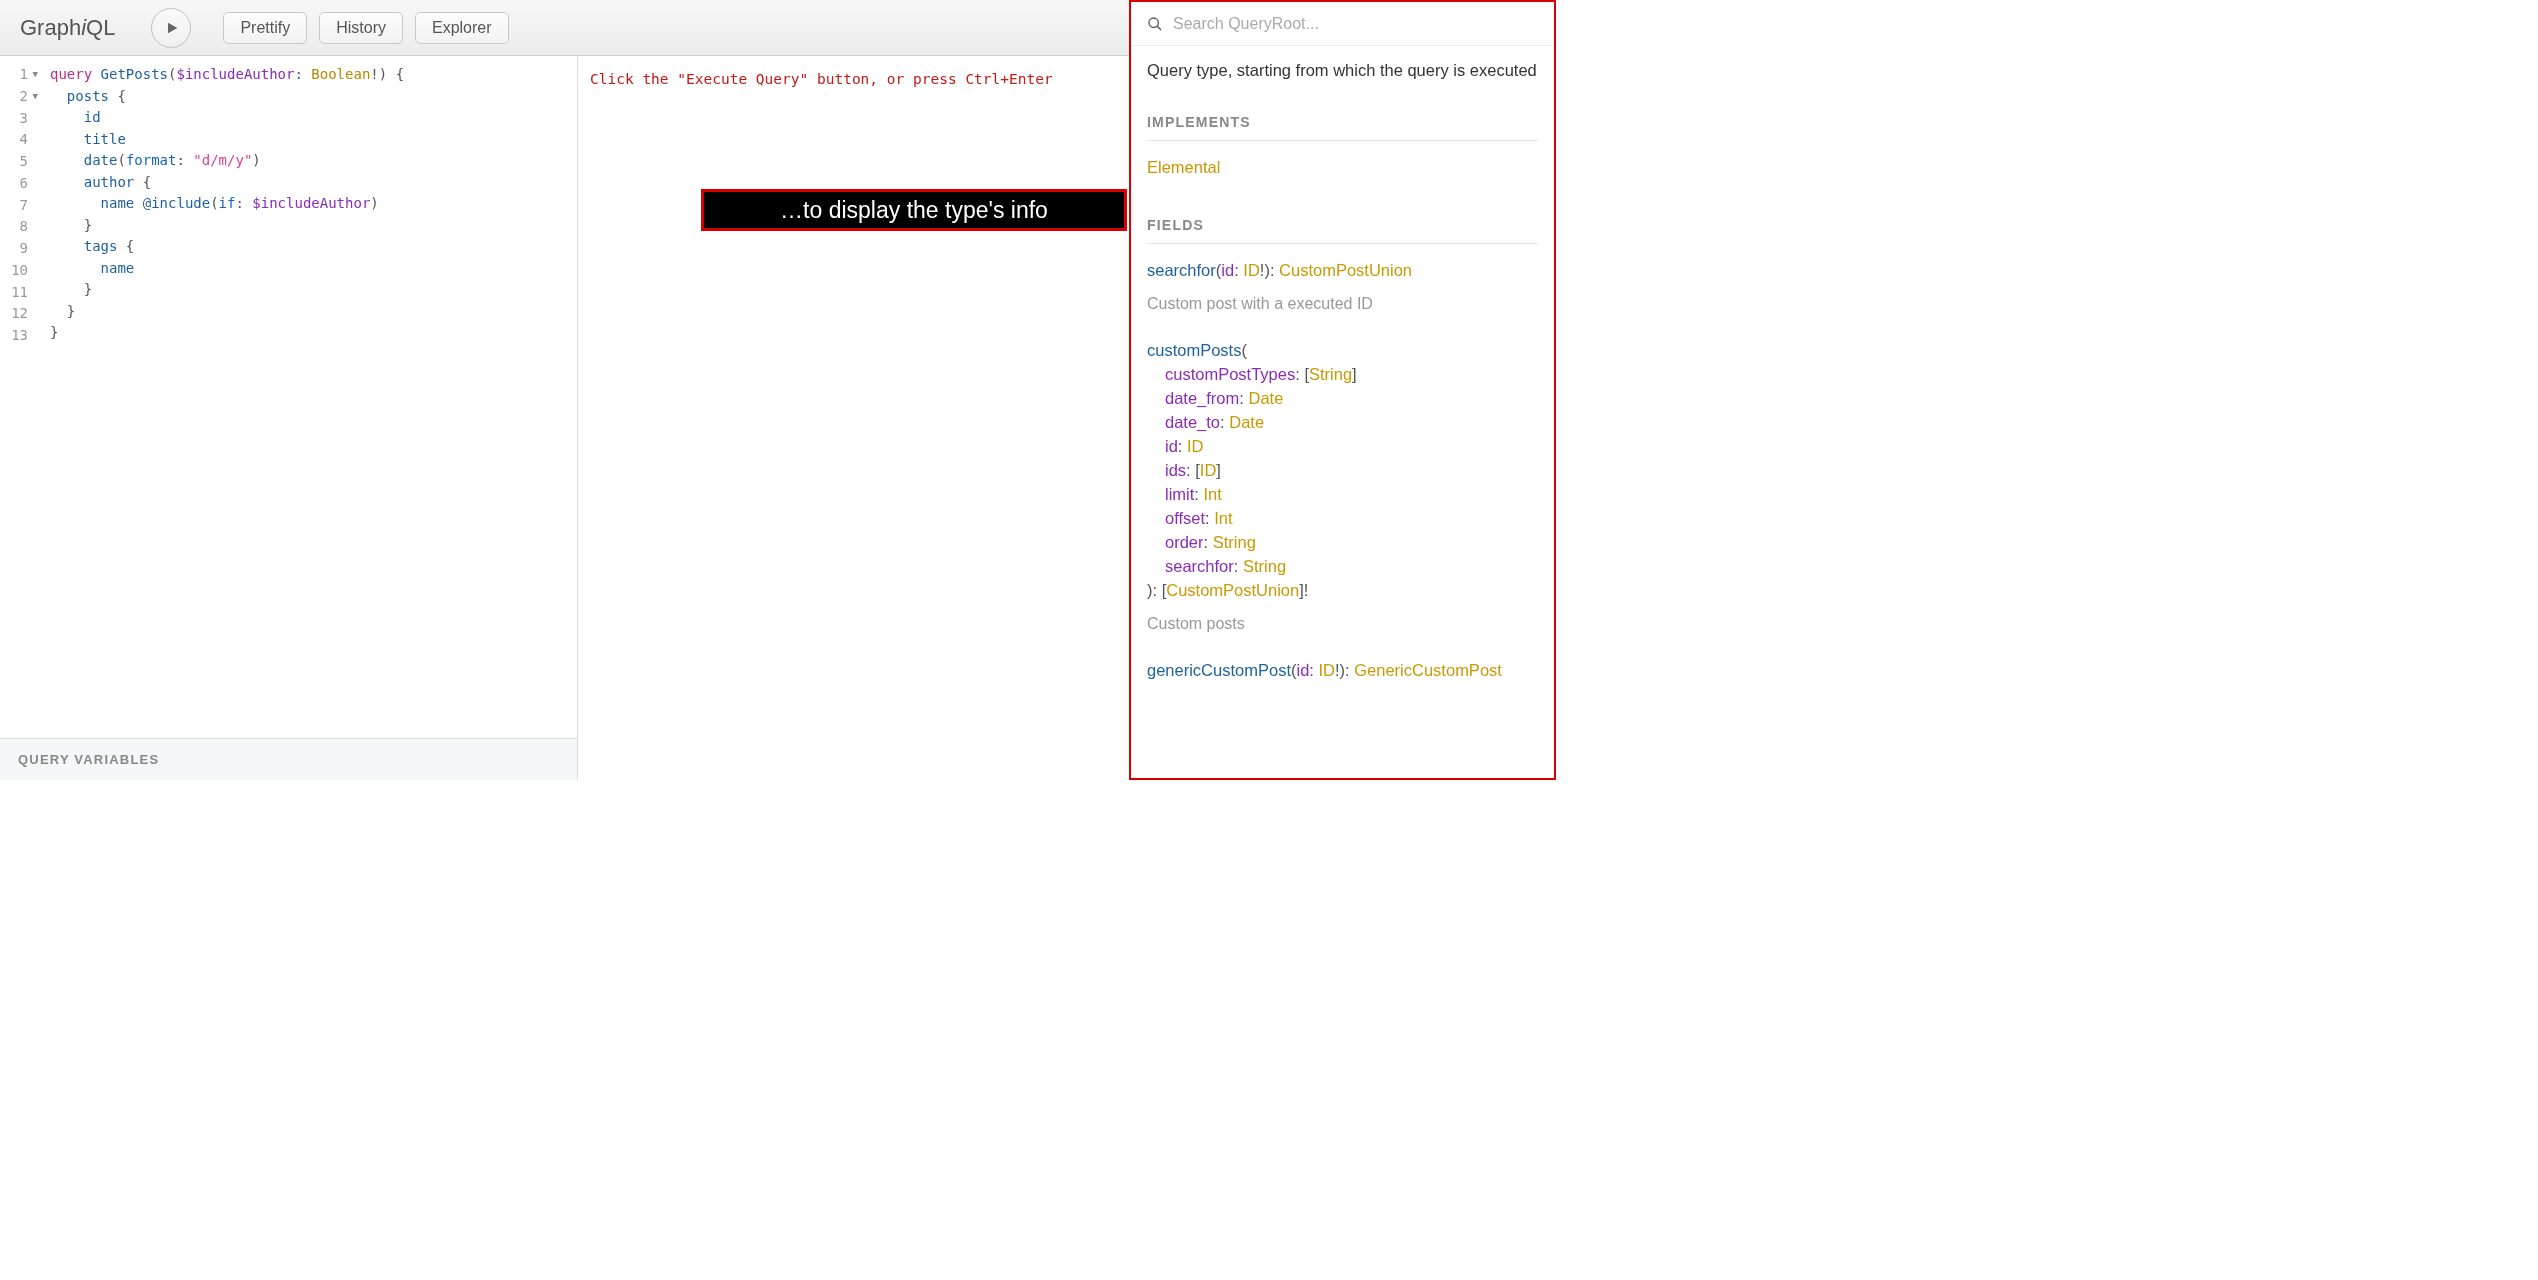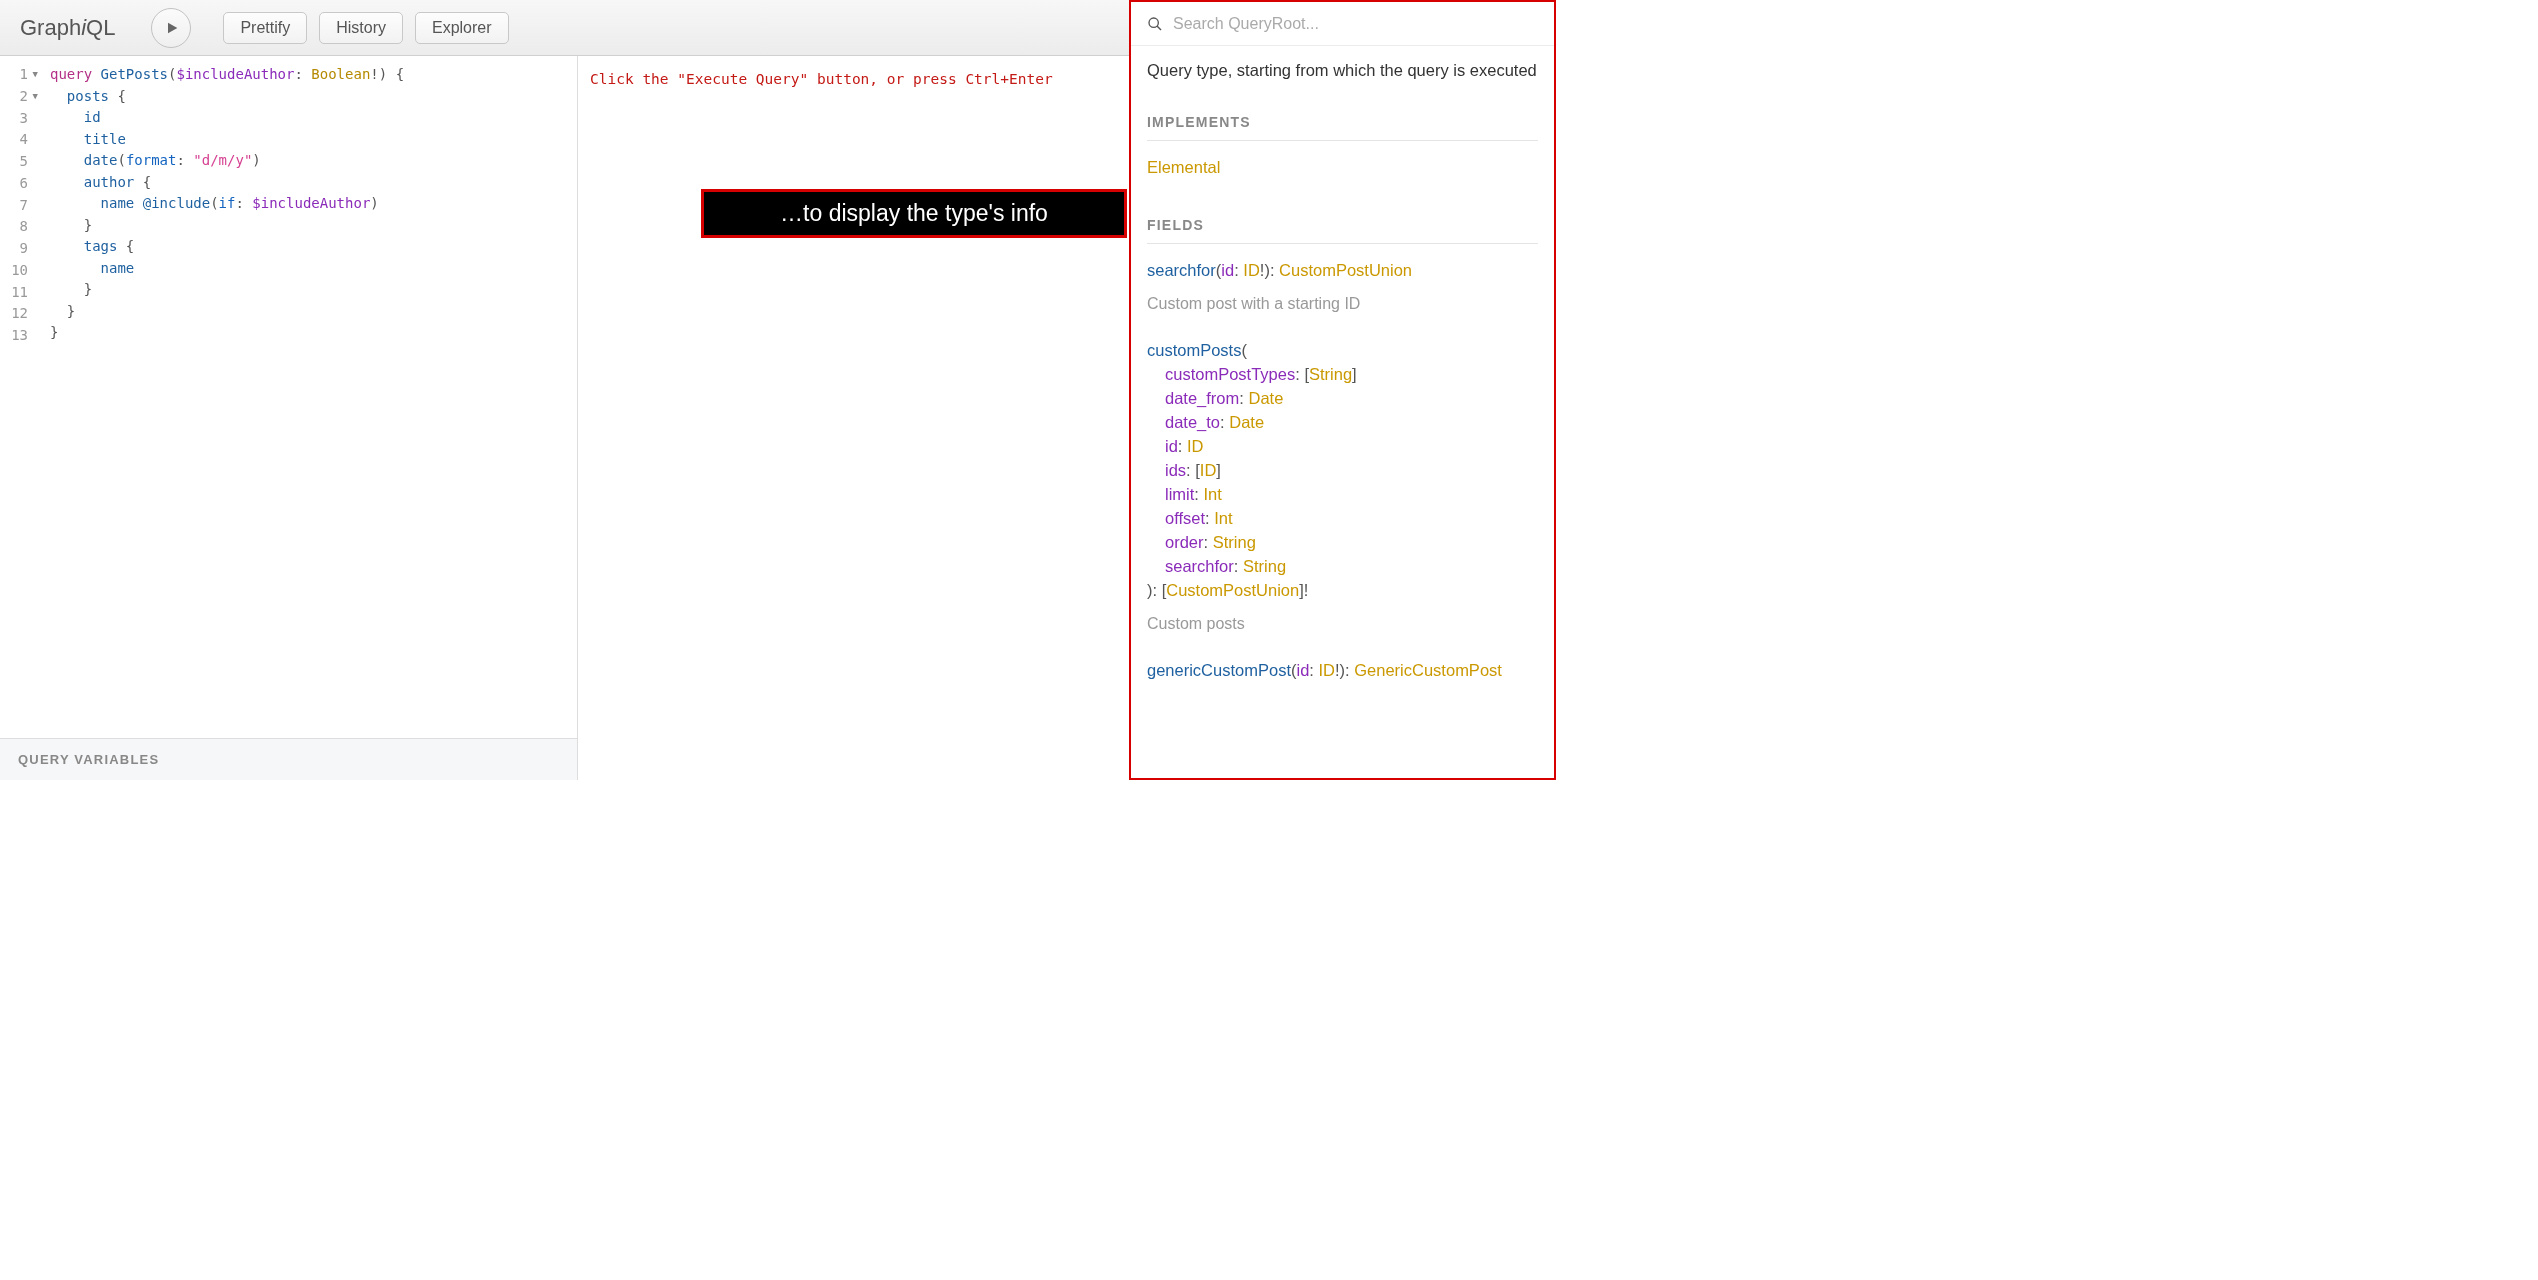--- a/index.html
+++ b/index.html
@@ -26,21 +26,21 @@
     .attr { color: #1565c0; }
     .prop { color: #1f61a0; }
     .str { color: #d64292; }
     .dir { color: #1f61a0; }
     .builtin { color: #b58900; }
     .punct { color: #555; }
     .qvars { height: 42px; border-top: 1px solid #ddd; background: #f6f7f8; display: flex; align-items: center; padding: 0 18px; font-size: 13px; font-weight: 700; letter-spacing: 1.2px; color: #888; }
 
     .result-pane { flex: 1; padding: 12px 12px; font-family: 'Menlo', 'Consolas', monospace; font-size: 14.5px; color: #c41a16; line-height: 22px; position: relative; }
 
-    .overlay-banner { position: absolute; top: 189px; left: 701px; width: 426px; height: 49px; background: #000; color: #fff; font-size: 23px; display: flex; align-items: center; justify-content: center; border: 3px solid #d60000; z-index: 5; font-family: -apple-system, Helvetica, Arial, sans-serif; }
+    .overlay-banner { position: absolute; top: 189px; left: 701px; width: 426px; height: 42px; background: #000; color: #fff; font-size: 23px; display: flex; align-items: center; justify-content: center; border: 3px solid #d60000; z-index: 5; font-family: -apple-system, Helvetica, Arial, sans-serif; }
 
     .doc-pane { width: 427px; border-left: 2px solid #d60000; border-right: 2px solid #d60000; border-top: 2px solid #d60000; border-bottom: 2px solid #d60000; background: #fff; display: flex; flex-direction: column; position: absolute; right: 0; top: 0; bottom: 0; }
     .doc-header { height: 56px; border-bottom: 1px solid #e0e0e0; display: flex; align-items: center; justify-content: space-between; padding: 0 16px; }
     .doc-back { display: flex; align-items: center; gap: 4px; color: #1f61a0; font-size: 18px; cursor: pointer; }
     .doc-back svg { width: 10px; height: 16px; fill: #1f61a0; }
     .doc-title { font-size: 18px; font-weight: 700; color: #333; position: absolute; left: 50%; transform: translateX(-50%); }
     .doc-close { cursor: pointer; font-size: 22px; color: #222; }
 
     .doc-search { height: 44px; border-bottom: 1px solid #ececec; display: flex; align-items: center; padding: 0 16px; gap: 10px; }
     .doc-search svg { width: 16px; height: 16px; fill: #555; }
@@ -133,21 +133,21 @@
 
     <div class="doc-section-title">IMPLEMENTS</div>
     <div class="doc-field-block"><span class="doc-link">Elemental</span></div>
 
     <div style="height:20px"></div>
     <div class="doc-section-title">FIELDS</div>
 
     <div class="doc-field-block">
       <span class="doc-field-name">searchfor</span><span class="doc-punct">(</span><span class="doc-arg">id</span><span class="doc-punct">: </span><span class="doc-type">ID</span><span class="doc-punct">!): </span><span class="doc-type">CustomPostUnion</span>
     </div>
-    <div class="doc-field-desc">Custom post with a starting ID</div>
+    <div class="doc-field-desc">Custom post with a executed ID</div>
 
     <div class="doc-field-block">
       <div><span class="doc-field-name">customPosts</span><span class="doc-punct">(</span></div>
       <div class="doc-arg-line"><span class="doc-arg">customPostTypes</span><span class="doc-punct">: [</span><span class="doc-type">String</span><span class="doc-punct">]</span></div>
       <div class="doc-arg-line"><span class="doc-arg">date_from</span><span class="doc-punct">: </span><span class="doc-type">Date</span></div>
       <div class="doc-arg-line"><span class="doc-arg">date_to</span><span class="doc-punct">: </span><span class="doc-type">Date</span></div>
       <div class="doc-arg-line"><span class="doc-arg">id</span><span class="doc-punct">: </span><span class="doc-type">ID</span></div>
       <div class="doc-arg-line"><span class="doc-arg">ids</span><span class="doc-punct">: [</span><span class="doc-type">ID</span><span class="doc-punct">]</span></div>
       <div class="doc-arg-line"><span class="doc-arg">limit</span><span class="doc-punct">: </span><span class="doc-type">Int</span></div>
       <div class="doc-arg-line"><span class="doc-arg">offset</span><span class="doc-punct">: </span><span class="doc-type">Int</span></div>

